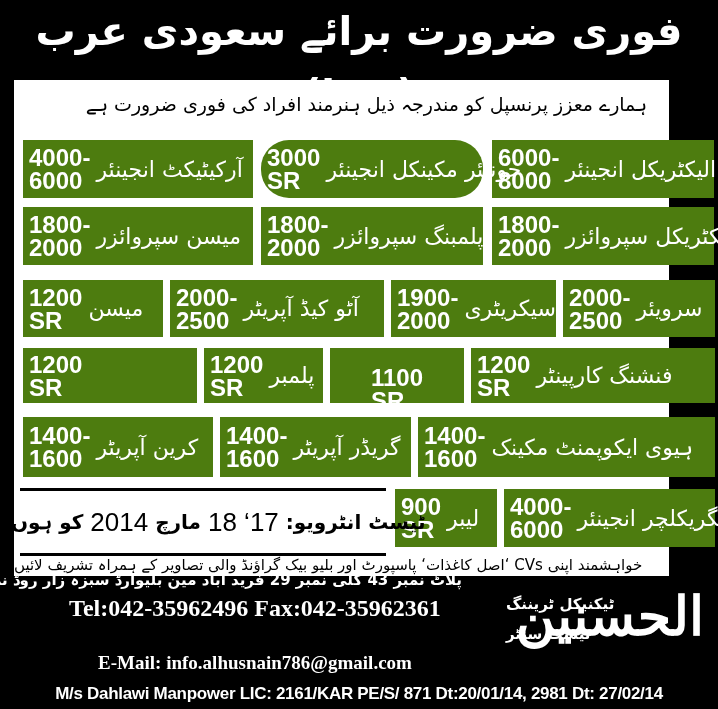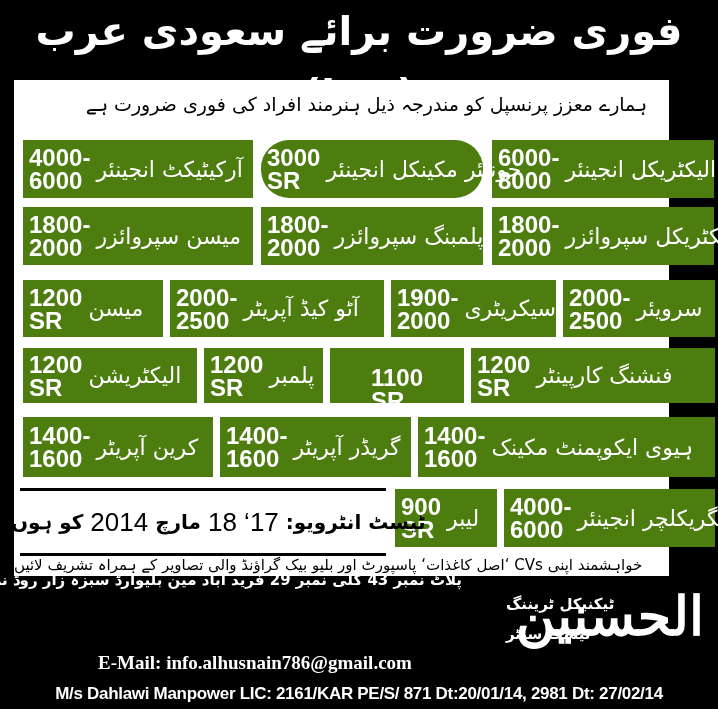--- a/index.html
+++ b/index.html
@@ -185,21 +185,20 @@
           <div>1200</div>
           <div>SR</div>
         </div>
       <div class="title">پلمبر</div>
     </div>
     <div class="job" style="left:9px;top:268px;width:174px;height:55px;">
       <div class="sal">
           <div>1200</div>
           <div>SR</div>
         </div>
-      <div class="title">الیکٹریشن</div>
     </div>
 
     <div class="job" style="left:404px;top:337px;width:297px;height:60px;">
       <div class="sal">
           <div>1400-</div>
           <div>1600</div>
         </div>
       <div class="title">ہیوی ایکوپمنٹ مکینک</div>
     </div>
     <div class="job" style="left:206px;top:337px;width:191px;height:60px;">
@@ -245,16 +244,17 @@
 
   <div class="footer">
     <div class="brand">
       <div class="brand-name">الحسنین</div>
     </div>
     <div class="brand-sub" style="right:102px;">
       <div>ٹیکنیکل ٹریننگ</div>
       <div>ٹیسٹ سنٹر</div>
     </div>
     <div class="address">پلاٹ نمبر 43 گلی نمبر 29 فرید آباد مین بلیوارڈ سبزہ زار روڈ نز دسکیم موڑ‘ لاہور</div>
+    <div class="contact tel">Tel:042-35962496 Fax:042-35962361</div>
     <div class="contact mail">E-Mail: info.alhusnain786@gmail.com</div>
     <div class="license">M/s Dahlawi Manpower LIC: 2161/KAR PE/S/ 871 Dt:20/01/14, 2981 Dt: 27/02/14</div>
   </div>
 </div>
 
 </body></html>

